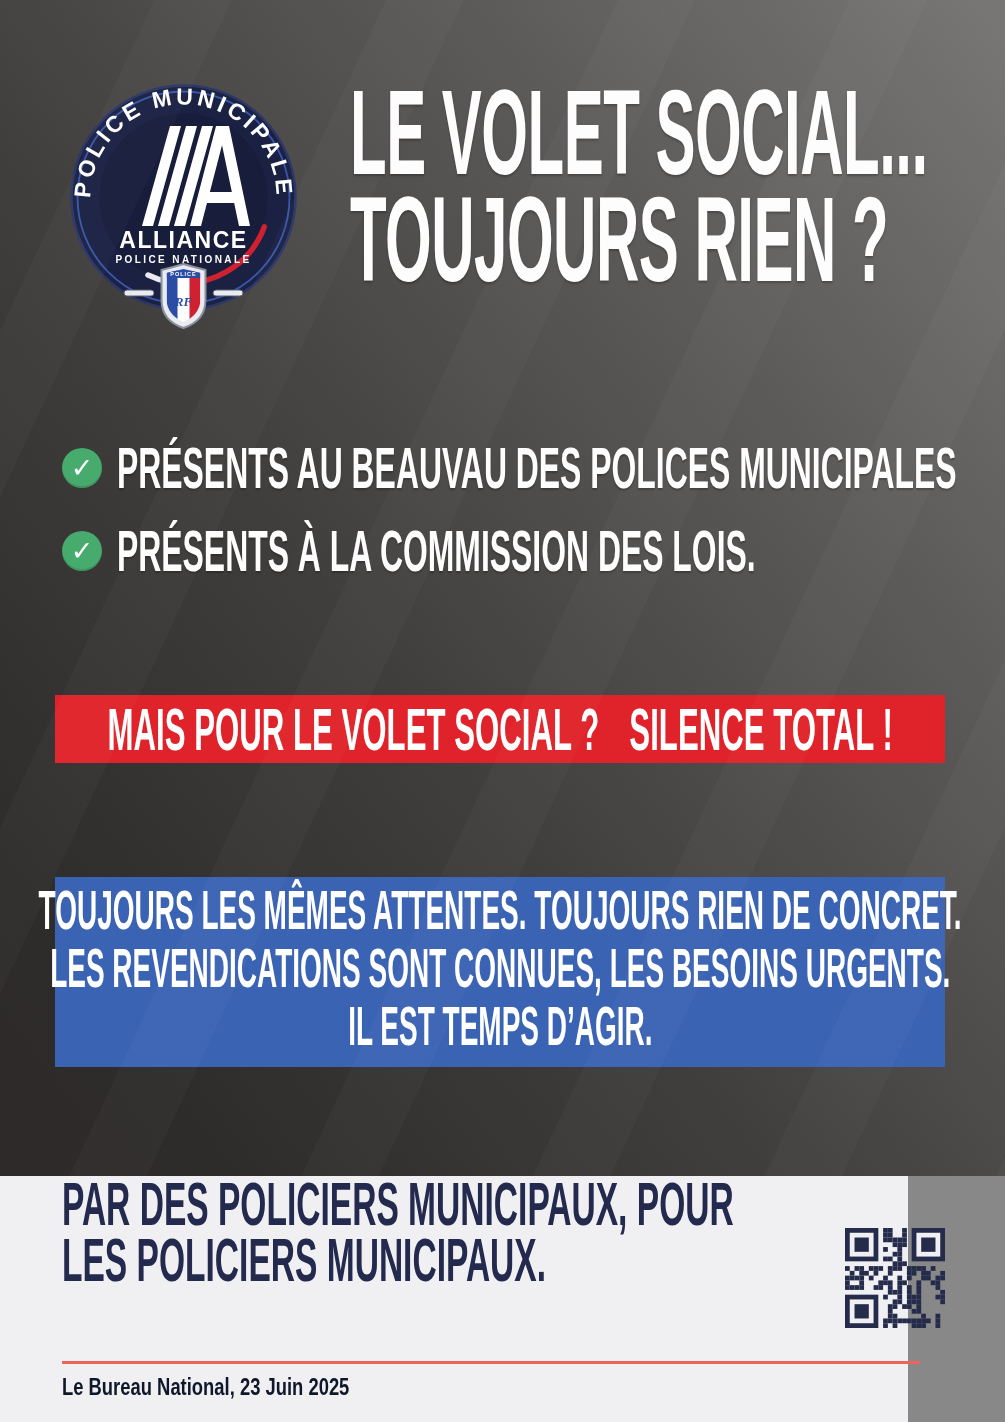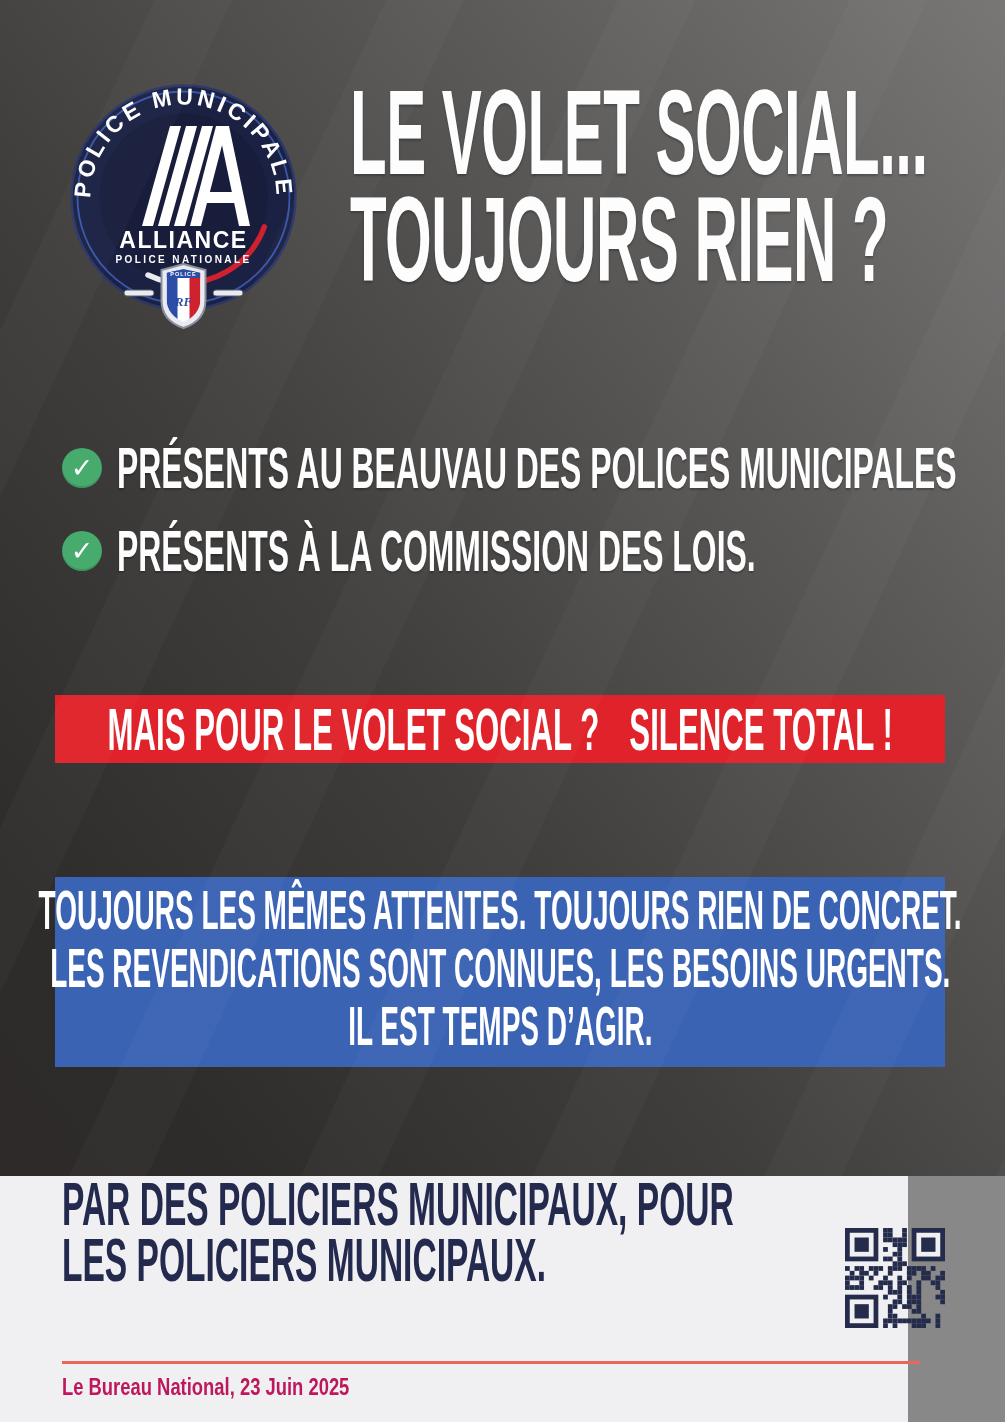--- a/index.html
+++ b/index.html
@@ -44,21 +44,21 @@
   .banner.blue{top:877px;height:190px;background:#3a63b4;font-size:56px;padding-top:3px;box-sizing:border-box;}
   .banner.blue .bl{height:58px;}
   .banner.blue .cx{--sx:.5;--to:50% 50%;}
   
   .light-section{position:absolute;left:0;top:1176px;width:908px;height:246px;background:#f0f0f2;}
   .footer-heading{position:absolute;left:62px;top:0;margin:0;color:#232a4e;
     font-size:61px;font-weight:bold;line-height:56px;}
   .footer-heading .cx{--sx:.55;}
   .qr{position:absolute;left:845px;top:52px;width:100px;height:100px;}
   .rule{position:absolute;left:62px;top:185px;width:858px;height:3px;background:#ec655b;}
-  .byline{position:absolute;left:62px;top:198px;color:#be185d;font-size:23px;font-weight:bold;}
+  .byline{position:absolute;left:62px;top:198px;color:#0f172a;font-size:23px;font-weight:bold;}
   .byline .cx{--sx:.8;}
 </style>
 </head>
 <body>
 
 <div class="poster">
 
   <div class="dark-section">
 
     <div class="logo">

